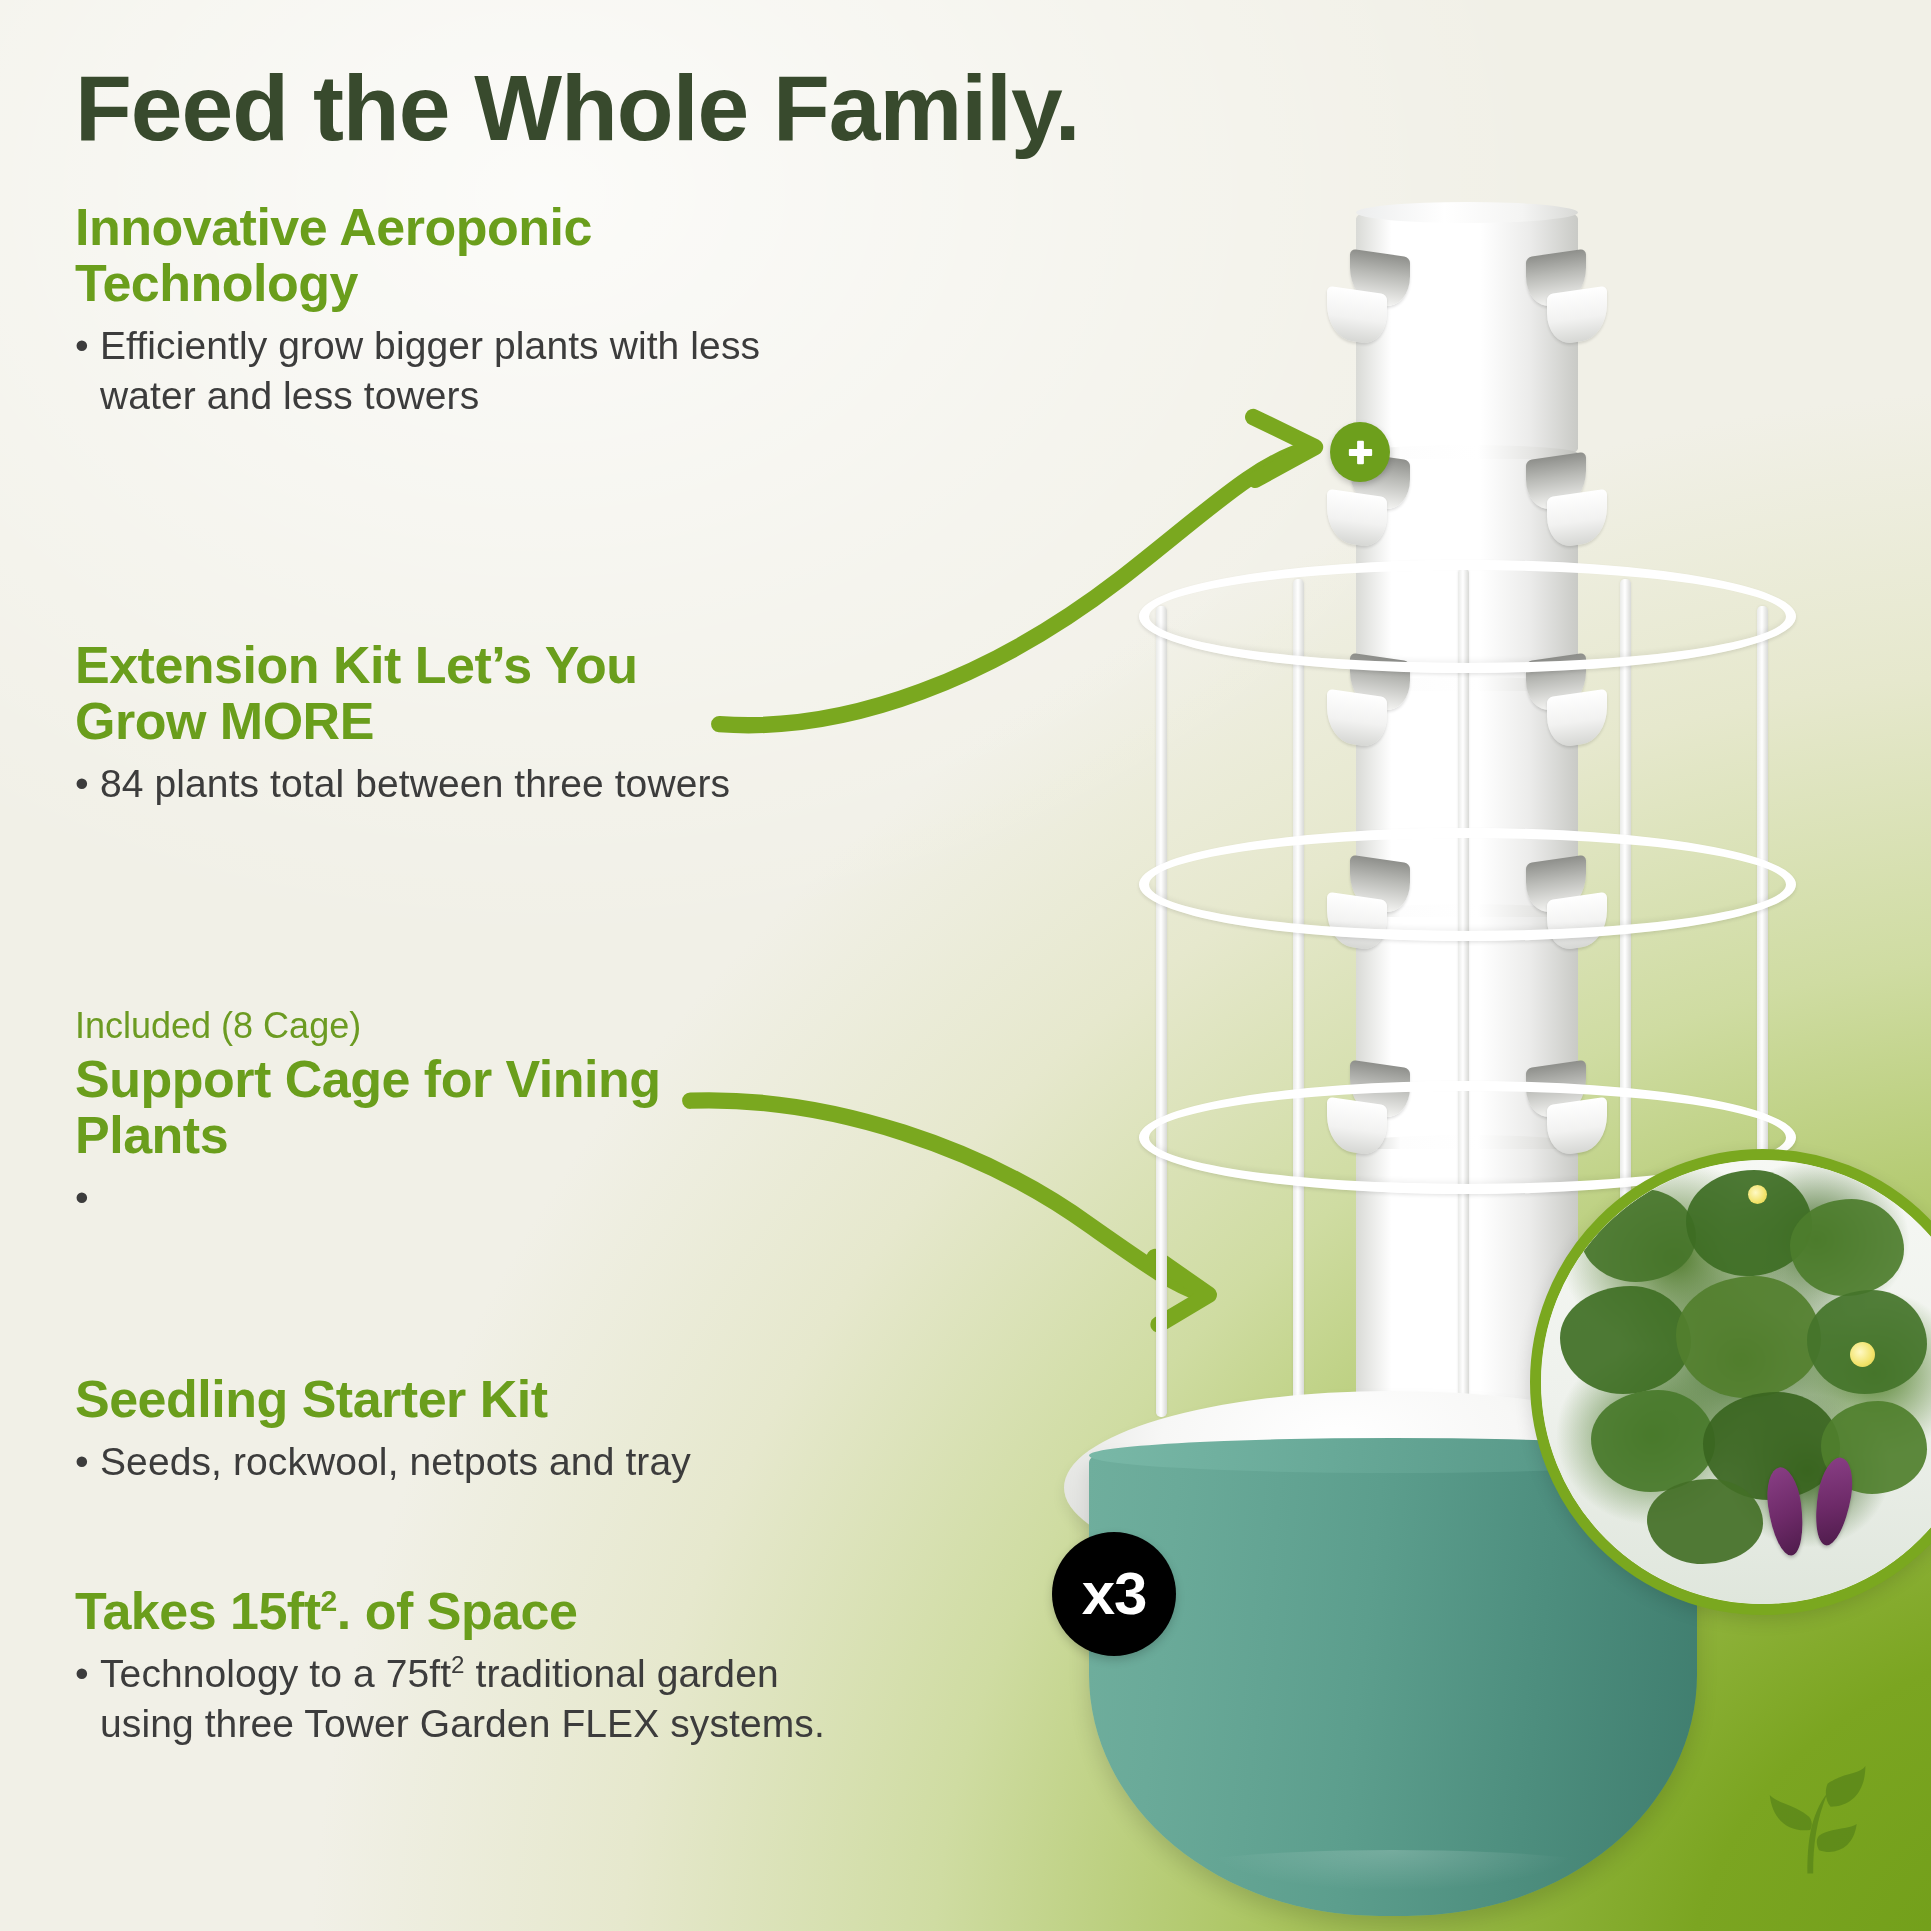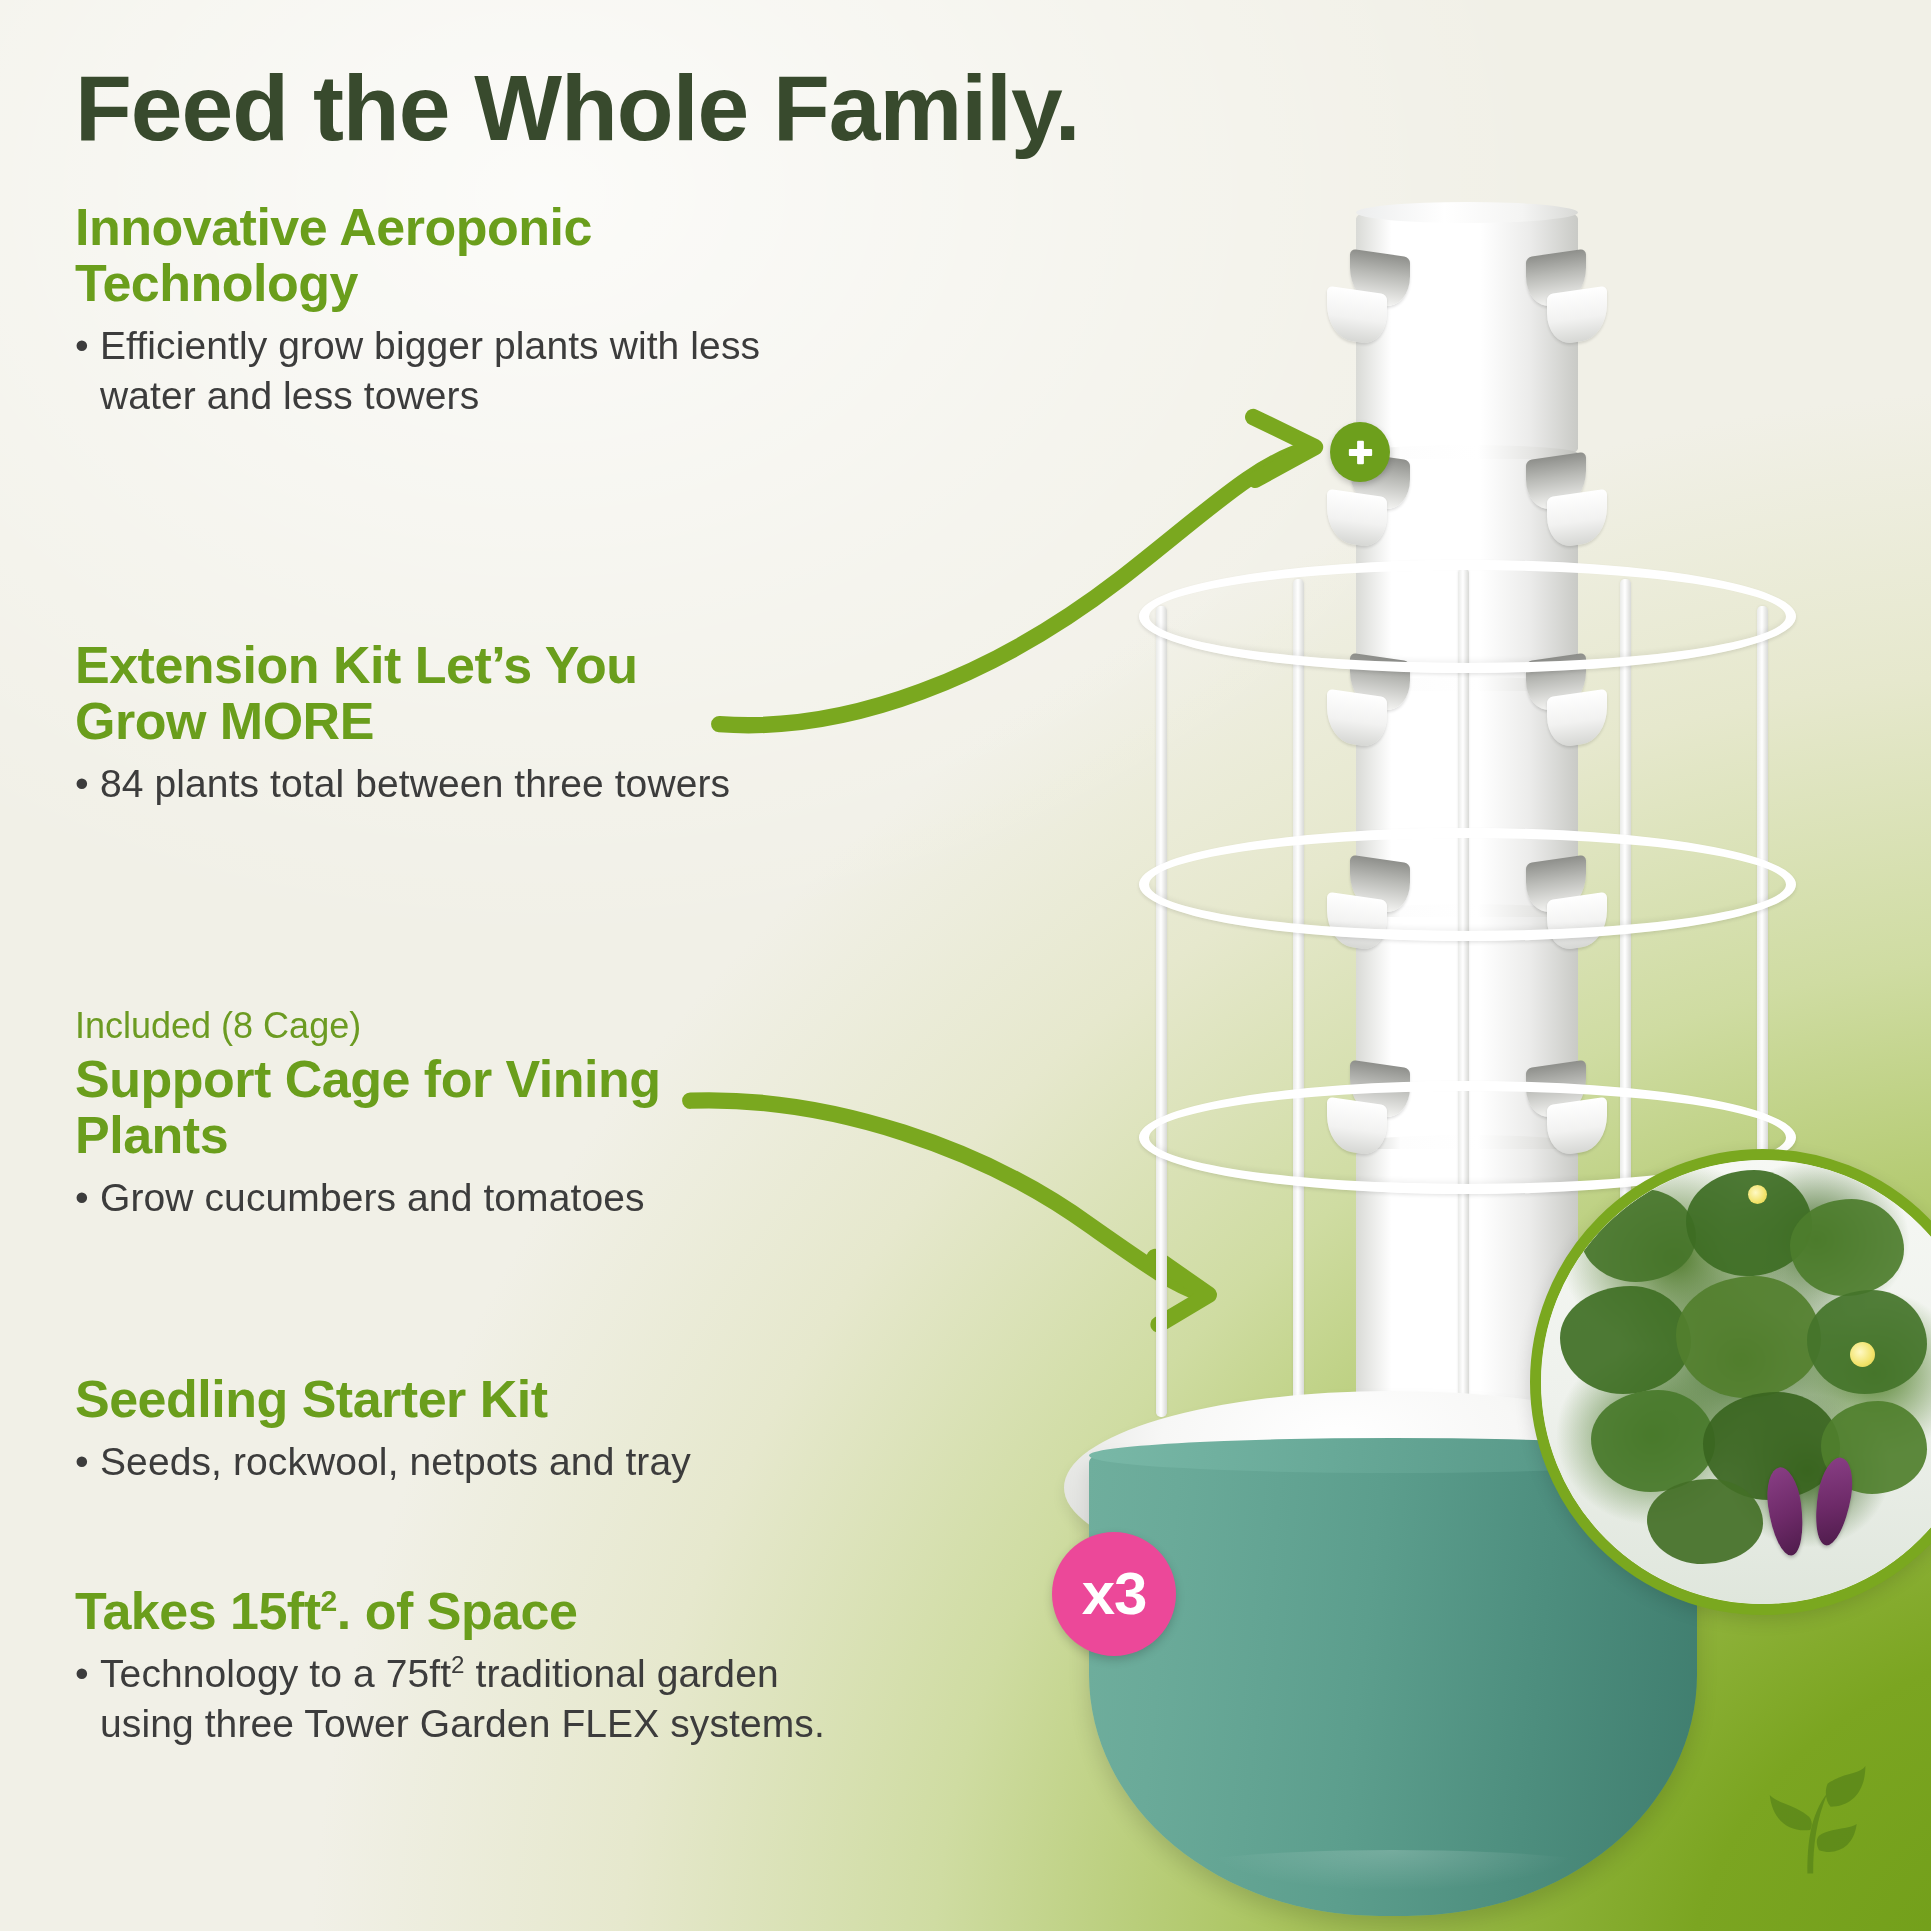--- a/index.html
+++ b/index.html
@@ -141,21 +141,21 @@
     position:absolute;width:33px;height:89px;border-radius:50%/42% 42% 58% 58%;
     background:linear-gradient(160deg,#8a3f86 0%,#6d2a68 55%,#4d1b4a 100%);
     box-shadow:0 1.9px 3.9px rgba(0,0,0,.25);
   }
   .blossom{position:absolute;width:25px;height:25px;border-radius:50%;
     background:radial-gradient(circle at 40% 40%,#fff9c4,#f2e36a 60%,#d9c84a 100%);}
 
   
   .badge-x3{
     position:absolute;left:-29px;top:1387px;width:124px;height:124px;border-radius:50%;
-    background:#ec4899;display:flex;align-items:center;justify-content:center;
+    background:#000000;display:flex;align-items:center;justify-content:center;
     box-shadow:0 3.9px 9.7px rgba(0,0,0,.18);
   }
   .badge-x3 span{color:#ffffff;font-size:60px;font-weight:bold;line-height:1;letter-spacing:-1px;}
   .badge-plus{
     position:absolute;left:1330px;top:422px;width:60px;height:60px;border-radius:50%;
     background:#6d9f1c;display:flex;align-items:center;justify-content:center;
     box-shadow:0 2.9px 6.8px rgba(0,0,0,.2);z-index:6;
   }
   .badge-plus svg{display:block;}
 
@@ -192,21 +192,20 @@
       </div>
     </div>
   </div>
 
   <div class="block" style="top:1004px;">
     <div class="kicker">Included (8 Cage)</div>
     <div class="head" style="width:618px;">Support Cage for Vining Plants</div>
     <div class="bullets">
       <div class="bullet" style="width:830px;">
         <span class="dot">•</span>
-        <span class="txt">Grow cucumbers and tomatoes</span>
       </div>
     </div>
   </div>
 
   <div class="block" style="top:1371px;">
     <div class="head" style="width:772px;">Seedling Starter Kit</div>
     <div class="bullets">
       <div class="bullet" style="width:850px;">
         <span class="dot">•</span>
         <span class="txt">Seeds, rockwool, netpots and tray</span>

